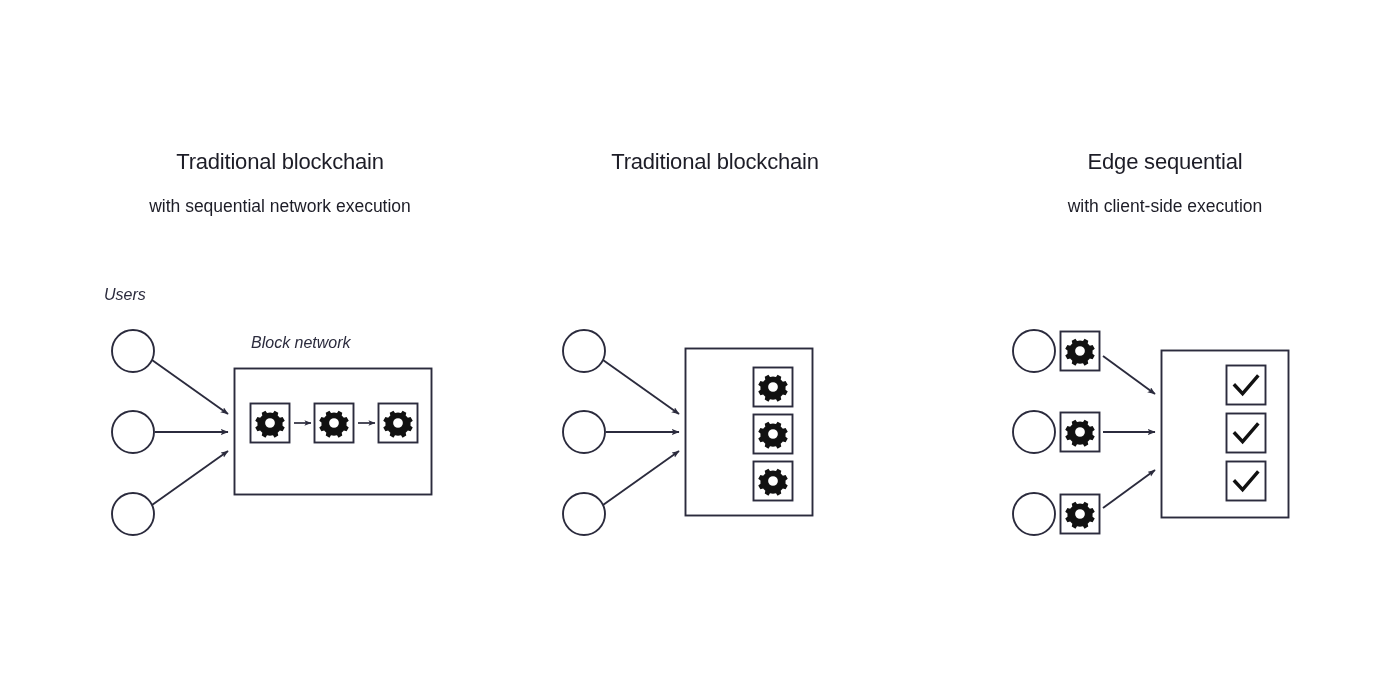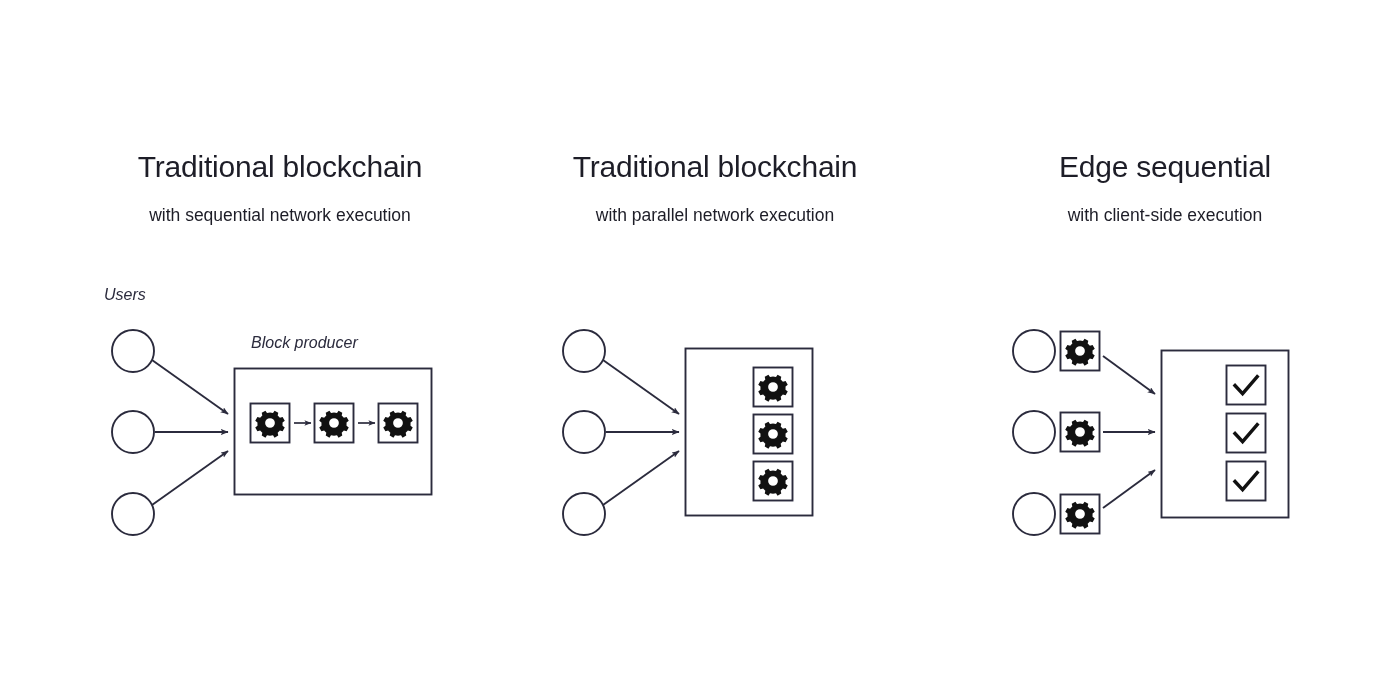--- a/index.html
+++ b/index.html
@@ -28,21 +28,21 @@
     height: 700px;
     display: block;
   }
   
   .panel-heading {
     position: absolute;
     text-align: center;
     white-space: nowrap;
   }
   .panel-title {
-    font-size: 30px;
+    font-size: 22px;
     font-weight: 400;
     letter-spacing: -0.2px;
     color: #1d1d27;
     line-height: 1.1;
   }
   .panel-subtitle {
     font-size: 17.5px;
     font-weight: 400;
     color: #1d1d27;
     line-height: 1.2;
@@ -68,31 +68,30 @@
 
 <div id="stage">
 
   <div class="panel-heading" style="left:80px; top:150px; width:400px;">
     <div class="panel-title">Traditional blockchain</div>
     <div class="panel-subtitle">with sequential network execution</div>
   </div>
 
   <div class="panel-heading" style="left:515px; top:150px; width:400px;">
     <div class="panel-title">Traditional blockchain</div>
-    <div class="panel-subtitle">with parallel network execution</div>
   </div>
 
   <div class="panel-heading" style="left:1005px; top:150px; width:320px;">
     <div class="panel-title">Edge sequential</div>
     <div class="panel-subtitle">with client-side execution</div>
   </div>
 
   <div class="italic-label" style="left:104px; top:286px;">Users</div>
 
-  <div class="italic-label" style="left:251px; top:334px;">Block producer</div>
+  <div class="italic-label" style="left:251px; top:334px;">Block network</div>
 
   <div class="tx-label" style="left:248px; top:451px; width:44px;">tx1</div>
   <div class="tx-label" style="left:312px; top:451px; width:44px;">tx2</div>
   <div class="tx-label" style="left:376px; top:451px; width:44px;">tx3</div>
 
   <div class="tx-label" style="left:707px; top:376px; width:44px; text-align:left;">tx1</div>
   <div class="tx-label" style="left:707px; top:423px; width:44px; text-align:left;">tx2</div>
   <div class="tx-label" style="left:707px; top:470px; width:44px; text-align:left;">tx3</div>
 
   <div class="tx-label" style="left:1185px; top:374px; width:44px; text-align:left;">tx1</div>

